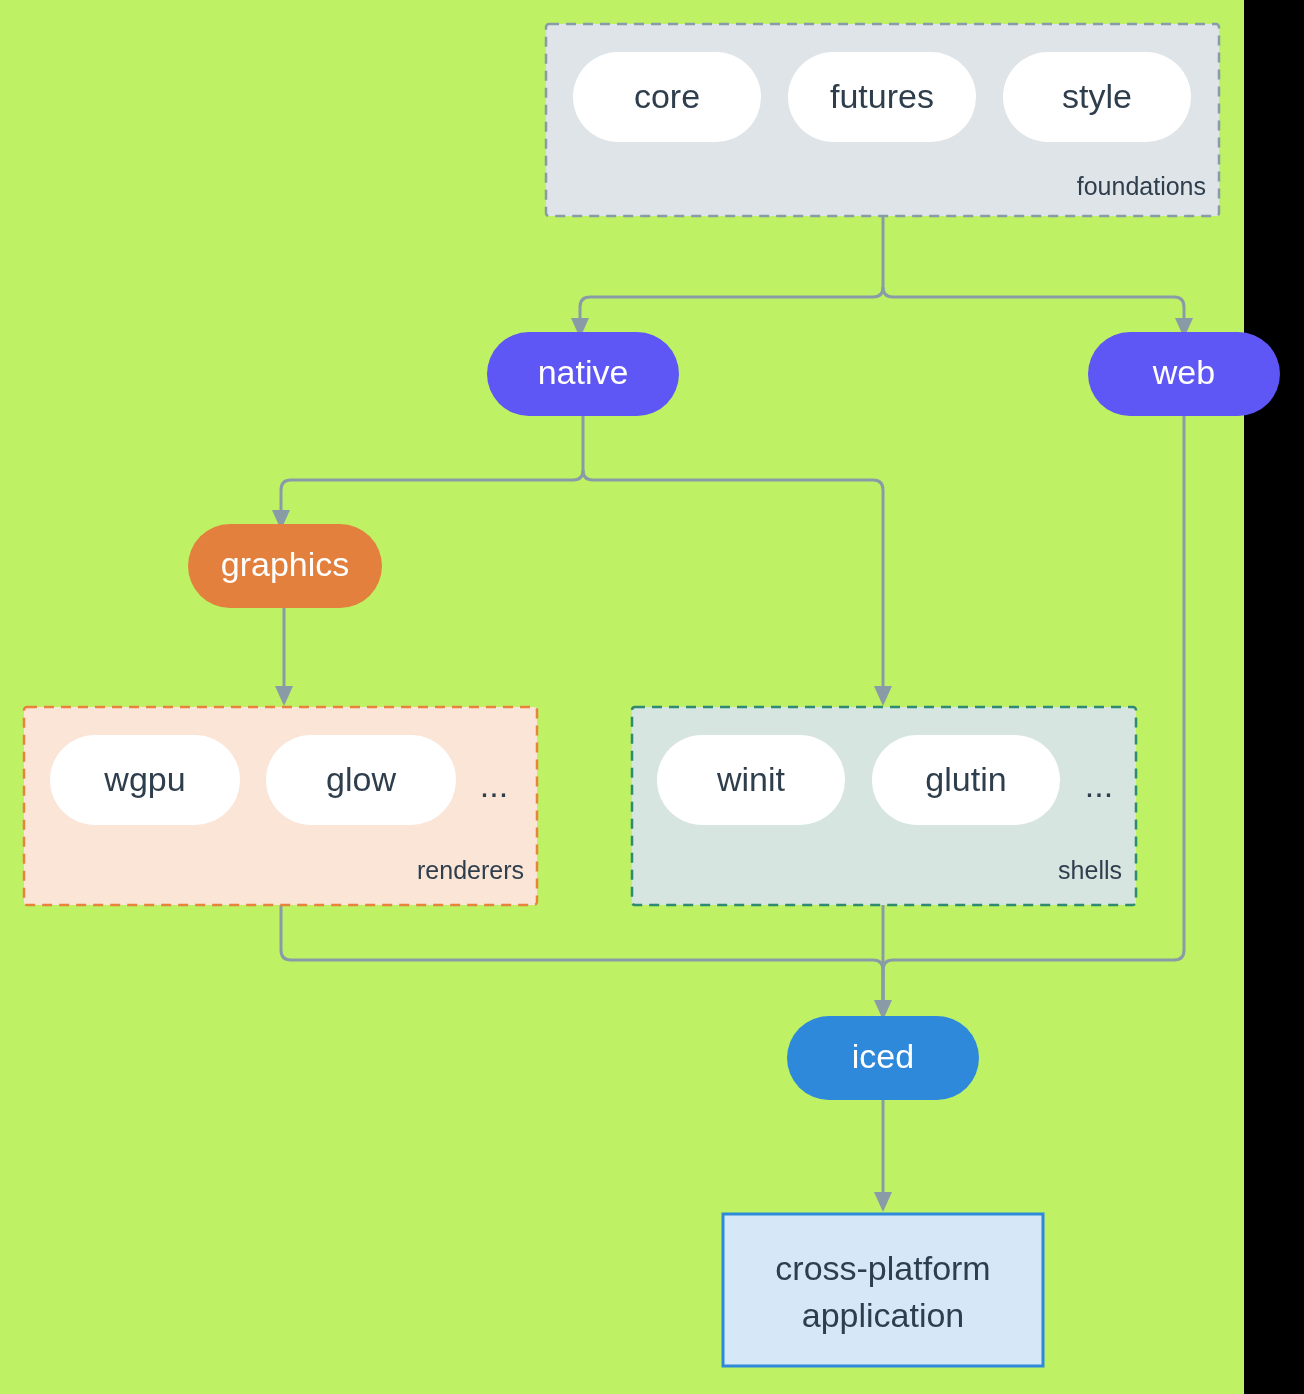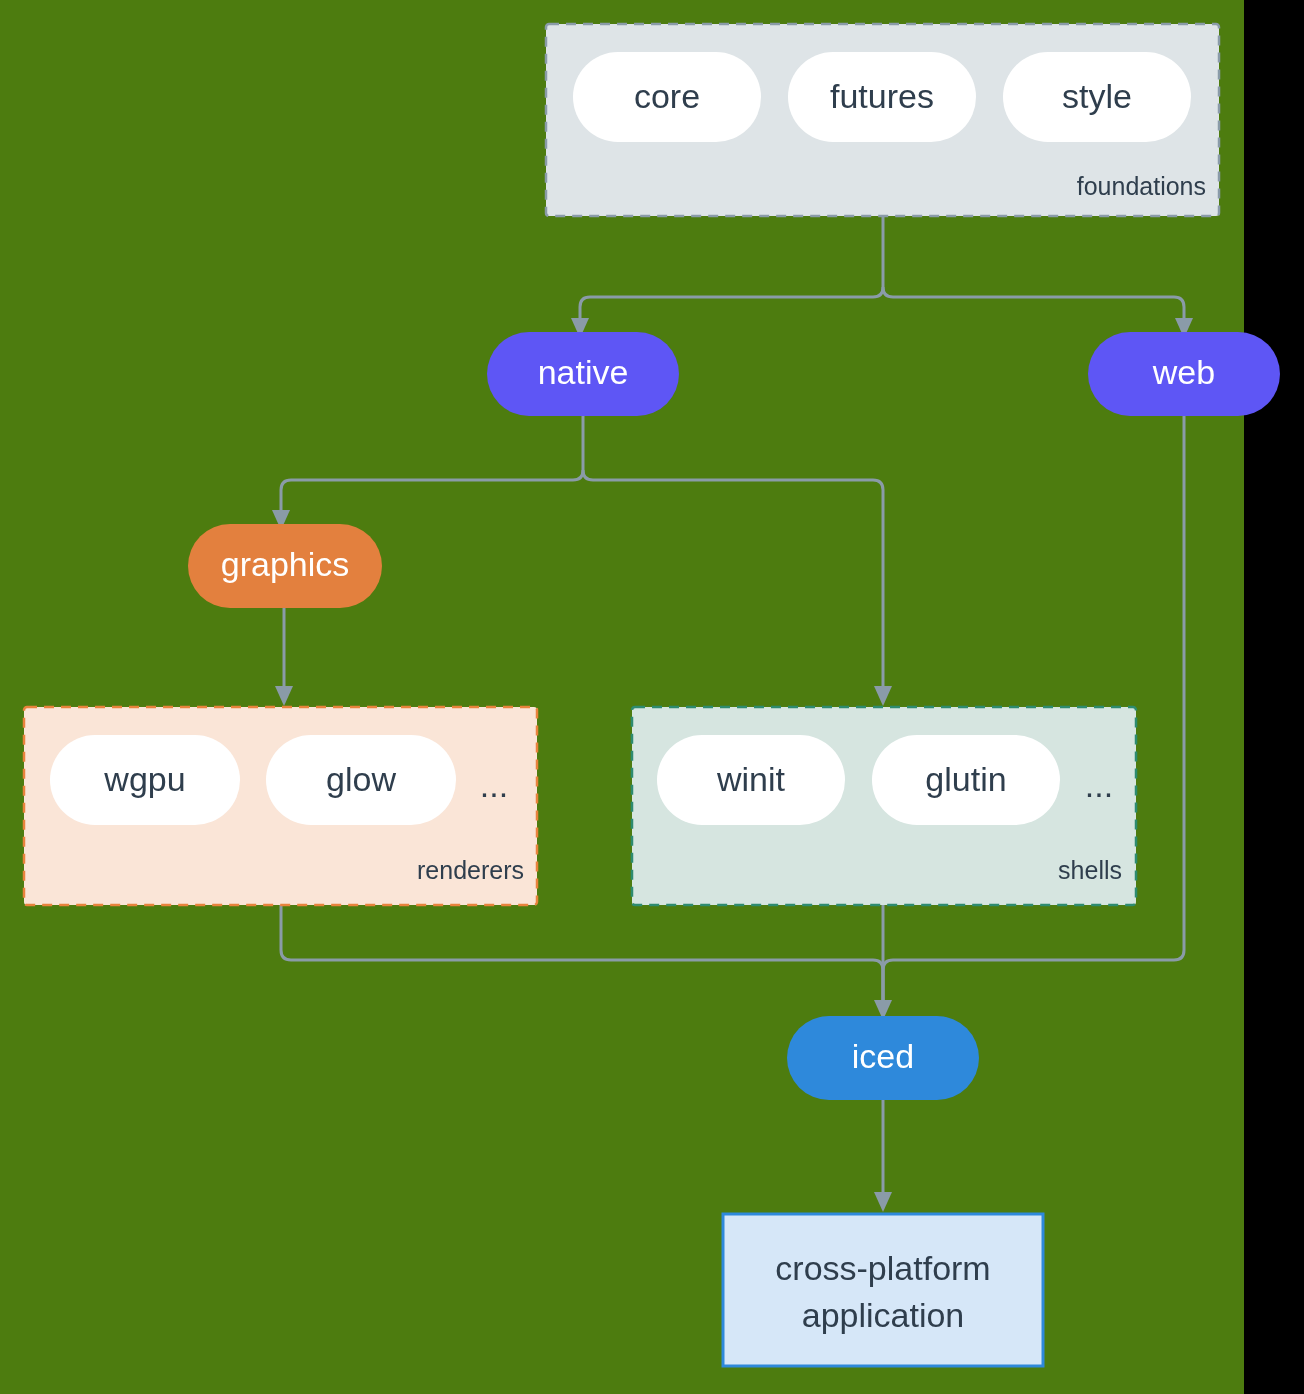--- a/index.html
+++ b/index.html
@@ -11,21 +11,21 @@
   body {
     font-family: "Liberation Sans", sans-serif;
     width: 1304px;
     height: 1394px;
     overflow: hidden;
   }
   #diagram-root {
     position: relative;
     width: 1244px;
     height: 1394px;
-    background: #4d7c0f;
+    background: #bef264;
   }
   svg.diagram {
     display: block;
     width: 1304px;
     height: 1394px;
   }
   
   .cluster-rect {
     stroke-dasharray: 10 7;
     stroke-width: 2.5;

